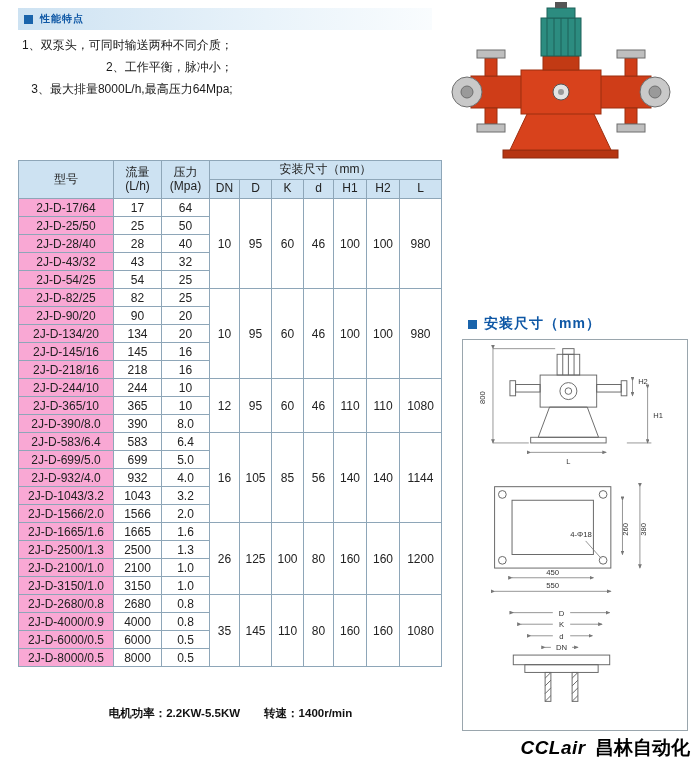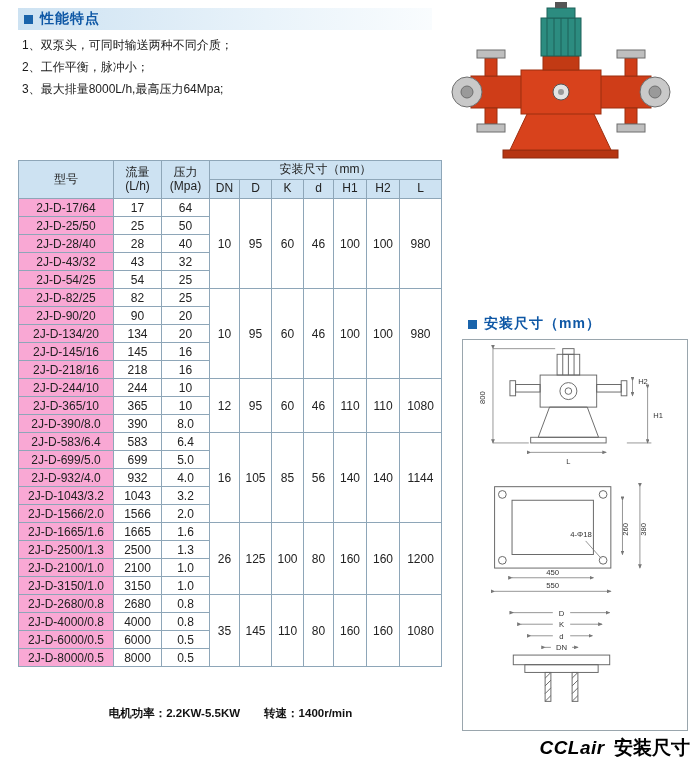--- a/index.html
+++ b/index.html
@@ -3,25 +3,25 @@
 <meta charset="utf-8">
 <style>
   *{box-sizing:border-box;margin:0;padding:0}
   html,body{background:#fff}
   body{font-family:"Liberation Sans","DejaVu Sans",sans-serif;}
   .page{position:relative;width:700px;height:765px;background:#fff;overflow:hidden;}
 
   .section-bar{position:absolute;width:414px;height:22px;display:flex;align-items:center;
     background:linear-gradient(90deg,#cde2f2 0%,#e9f3fa 60%,#f9fcfe 100%);}
   .sq{width:9px;height:9px;background:#1a64ab;margin:0 7px 0 6px;flex:0 0 auto;}
-  .bar-title{color:#0e57a5;font-weight:bold;font-size:14px;letter-spacing:1px;}
+  .bar-title{color:#0e57a5;font-weight:bold;font-size:10px;letter-spacing:1px;}
   #features-bar{left:18px;top:8px;}
   #tech-bar{left:18px;top:131px;margin-top:41px;}
 
-  .features-list{position:absolute;left:22px;top:34px;font-size:12px;color:#1a1a1a;line-height:22px;}
+  .features-list{position:absolute;left:22px;top:34px;font-size:12px;color:#1a1a1a;line-height:22px;text-align:right;}
 
   #pump-photo{position:absolute;left:433px;top:0;}
 
   .params{position:absolute;left:18px;top:160px;border-collapse:collapse;table-layout:fixed;
     font-size:12px;color:#222;}
   .params th,.params td{border:1px solid #8ea6b8;text-align:center;vertical-align:middle;padding:0;}
   .params thead th{background:#cde2f2;font-weight:normal;height:19px;line-height:1.15;}
   .params td{height:18px;background:#fff;}
   .params td.model{background:#f9a8d4;}
 
@@ -294,21 +294,21 @@
           <td>0.8</td>
           <td rowspan="4">35</td>
           <td rowspan="4">145</td>
           <td rowspan="4">110</td>
           <td rowspan="4">80</td>
           <td rowspan="4">160</td>
           <td rowspan="4">160</td>
           <td rowspan="4">1080</td>
         </tr>
         <tr>
-          <td class="model">2J-D-4000/0.8</td>
+          <td class="model">2J-D-4000/0.9</td>
           <td>4000</td>
           <td>0.8</td>
         </tr>
         <tr>
           <td class="model">2J-D-6000/0.5</td>
           <td>6000</td>
           <td>0.5</td>
         </tr>
         <tr>
           <td class="model">2J-D-8000/0.5</td>
@@ -412,16 +412,16 @@
         <line x1="106" y1="78" x2="112" y2="72"></line>
         <line x1="106" y1="86" x2="112" y2="80"></line>
         <line x1="106" y1="94" x2="112" y2="88"></line>
         <line x1="106" y1="102" x2="112" y2="96"></line>
       </g>
     </svg>
   </div>
 
   <div class="logo">
     <span class="brand">CCLair</span>
-    <span class="company">安装尺寸</span>
+    <span class="company">昌林自动化</span>
   </div>
 
 </div>
 
 </body></html>

